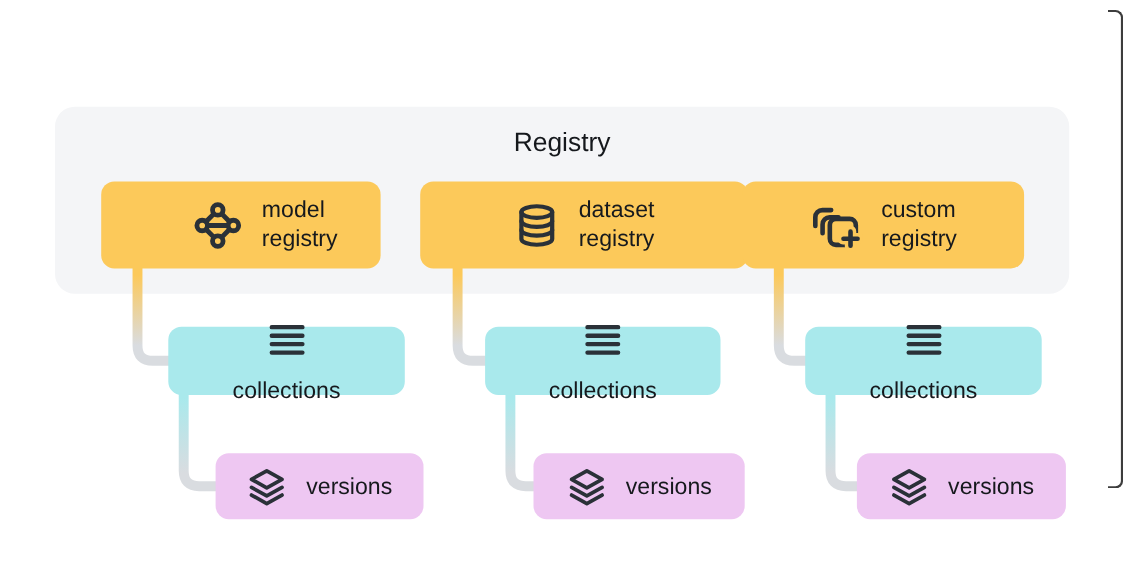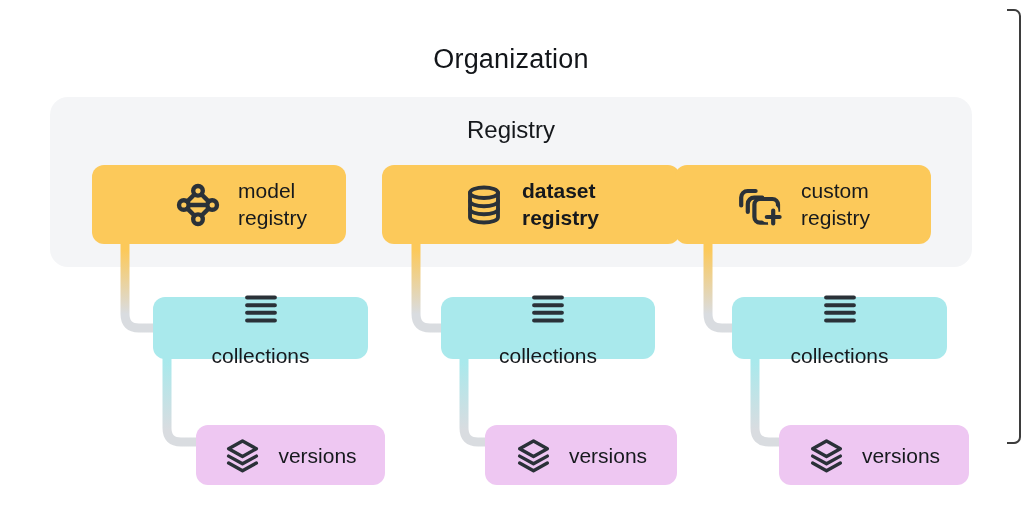--- a/index.html
+++ b/index.html
@@ -36,23 +36,23 @@
   .conn-c{stroke:url(#gradCyan);}
   .stop-yellow{stop-color:var(--yellow);}
   .stop-cyan{stop-color:var(--cyan);}
   .stop-gray{stop-color:var(--conn-gray);}
   .box{
     position:absolute;z-index:2;display:flex;align-items:center;justify-content:center;
     border-radius:12px;gap:17px;
   }
   .registry-box{top:165px;height:79px;background:var(--yellow);}
   .collections-box{top:297px;height:62px;background:var(--cyan);flex-direction:column;}
-  .versions-box{top:412px;height:60px;background:var(--purple);margin-top:13px;}
+  .versions-box{top:412px;height:60px;background:var(--purple);}
   #reg-1{left:92px;width:254px;padding-left:44px;}
-  #reg-2{left:382px;width:298px;font-weight:bold;}
+  #reg-2{left:382px;width:298px;}
   #reg-3{left:675px;width:256px;}
   #col-1{left:153px;width:215px;}
   #col-2{left:441px;width:214px;}
   #col-3{left:732px;width:215px;}
   #ver-1{left:196px;width:189px;}
   #ver-2{left:485px;width:192px;}
   #ver-3{left:779px;width:190px;}
   .box .label{font-size:21px;line-height:1.0;color:var(--text);}
   .two-line span{display:block;line-height:1.25;}
   .icon{display:flex;align-items:center;justify-content:center;}
@@ -63,21 +63,20 @@
     border-top:2.5px solid var(--edge);
     border-bottom:2.5px solid var(--edge);
     border-top-right-radius:7px;border-bottom-right-radius:7px;
   }
 </style>
 </head>
 <body>
 
 <div class="stage">
 
-  <div class="title">Organization</div>
 
   <div class="group">
     <div class="group-label">Registry</div>
   </div>
 
   <svg class="connectors" width="1022" height="525" viewBox="0 0 1022 525">
     <defs>
       <linearGradient id="gradYellow" gradientUnits="userSpaceOnUse" x1="0" y1="250" x2="0" y2="314">
         <stop offset="0" class="stop-yellow"></stop>
           <stop offset="1" class="stop-gray"></stop>

